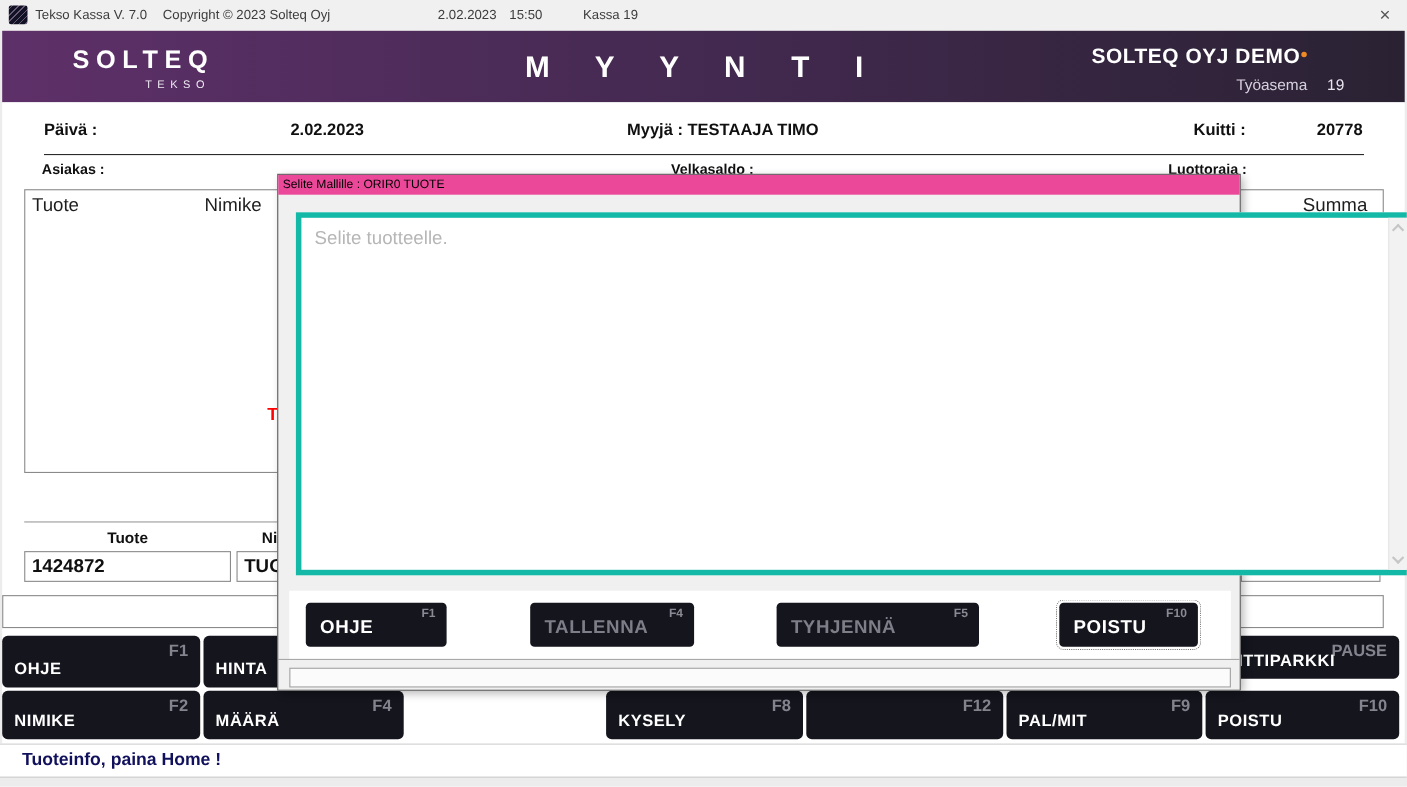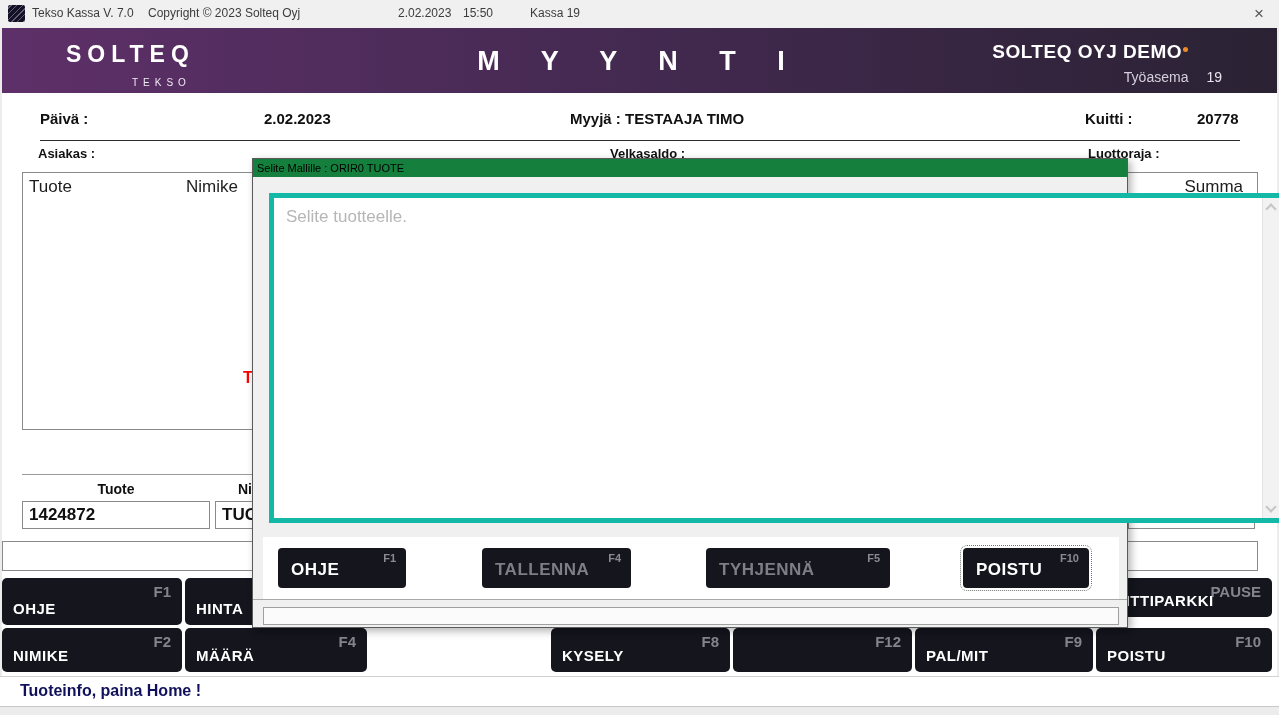--- a/index.html
+++ b/index.html
@@ -13,21 +13,21 @@
   .app-icon { position:absolute; left:8px; top:5px; width:17px; height:17px;
               background:repeating-linear-gradient(135deg,#121225 0 2px,#6a5a7a 2px 3px,#121225 3px 4px);
               border-radius:2px; }
   .close-x { position:absolute; right:10px; top:4px; font-size:17px; color:#555; width:20px; text-align:center; cursor:default; }
 
   
   .header { position:absolute; left:2px; top:28px; width:1275px; height:65px;
             background:linear-gradient(90deg,#5e3069 0%,#462a53 45%,#2a2233 100%); color:#fff; }
   .logo { position:absolute; left:64px; top:13px; text-align:left; }
   .logo-main { font-size:23px; font-weight:bold; letter-spacing:6px; color:#fff; }
-  .logo-sub { font-size:10px; letter-spacing:5px; color:#efeaf3; text-align:right; margin-top:9px; margin-right:4px; }
+  .logo-sub { font-size:10px; letter-spacing:5px; color:#efeaf3; text-align:right; margin-top:4px; margin-right:4px; }
   .header-title { position:absolute; left:0; right:0; top:18px; text-align:center;
                   font-size:27px; font-weight:bold; letter-spacing:17px; color:#fff; }
   .header-right { position:absolute; right:55px; top:13px; text-align:right; }
   .store-name { font-size:19px; font-weight:bold; letter-spacing:.5px; padding-right:40px; position:relative; }
   .store-dot { position:absolute; right:34px; top:6px; width:5px; height:5px; border-radius:50%; background:#f08a24; }
   .workstation { font-size:14px; color:#d6d0de; margin-top:6px; }
   .workstation b { color:#e9e5ef; font-weight:normal; margin-left:18px; }
 
   
   .content { position:absolute; left:2px; top:93px; width:1275px; height:583px; background:#fff; }
@@ -56,21 +56,21 @@
   .fbtn .flabel { position:absolute; bottom:8px; left:11px; font-size:15px; font-weight:bold; color:#fff; letter-spacing:.5px; white-space:pre; }
 
   
   .statusbar { position:absolute; left:0; top:676px; width:1279px; height:31px; background:#fff;
                border-top:1px solid #d2d2d2; border-bottom:1px solid #c7c7c7; }
   .statusbar span { position:absolute; left:20px; top:5px; font-size:16px; font-weight:bold; color:#10105c; }
 
   
   .dialog { position:absolute; left:252px; top:158px; width:876px; height:470px; background:#f0f0f0;
             border:1px solid #5a5a5a; box-shadow:3px 3px 8px rgba(0,0,0,.30); z-index:50; }
-  .dlg-title { position:absolute; left:0; top:0; right:0; height:18px; background:#15803d;
+  .dlg-title { position:absolute; left:0; top:0; right:0; height:18px; background:#ec4899;
                font-size:11px; color:#000; padding:3px 0 0 4px; }
   .dlg-textarea { position:absolute; left:16px; top:34px; width:1015px; height:330px; background:#fff; border:5px solid #14b8a6; }
   .dlg-placeholder { position:absolute; left:12px; top:9px; font-size:17px; color:#b6b6b6; }
   .dlg-scroll { position:absolute; right:0; top:0; width:17px; height:100%; background:#f2f2f2; border-left:1px solid #e4e4e4; }
   .chev { position:absolute; left:4px; width:8px; height:8px; border-top:2px solid #c6c6c6; border-right:2px solid #c6c6c6; }
   .chev-up { top:7px; transform:rotate(-45deg); }
   .chev-down { bottom:7px; transform:rotate(135deg); }
   .dlg-btnbar { position:absolute; left:10px; top:378px; width:856px; height:62px; background:#fff; }
   .dbtn { position:absolute; top:11px; height:40px; background:#14151d; border-radius:4px; }
   .dbtn .dkey { position:absolute; top:4px; right:10px; font-size:11px; font-weight:bold; color:#8a8a94; }
@@ -114,21 +114,21 @@
       <span style="left:262px">2.02.2023</span>
       <span style="left:568px">Myyjä : TESTAAJA TIMO</span>
       <span style="left:1083px">Kuitti :</span>
       <span style="left:1195px">20778</span>
     </div>
     <div class="rule1"></div>
 
     <div class="custrow">
       <span style="left:36px">Asiakas :</span>
       <span style="left:608px">Velkasaldo :</span>
-      <span style="left:1086px">Luottoraja :</span>
+      <span style="left:1060px">Luottoraja :</span>
     </div>
 
     <div class="gridbox">
       <span class="col" style="left:6px">Tuote</span>
       <span class="col" style="left:163px">Nimike</span>
       <span class="col" style="right:14px">Summa</span>
       <span class="red-frag">TUO</span>
     </div>
 
     <div class="box2"></div>

